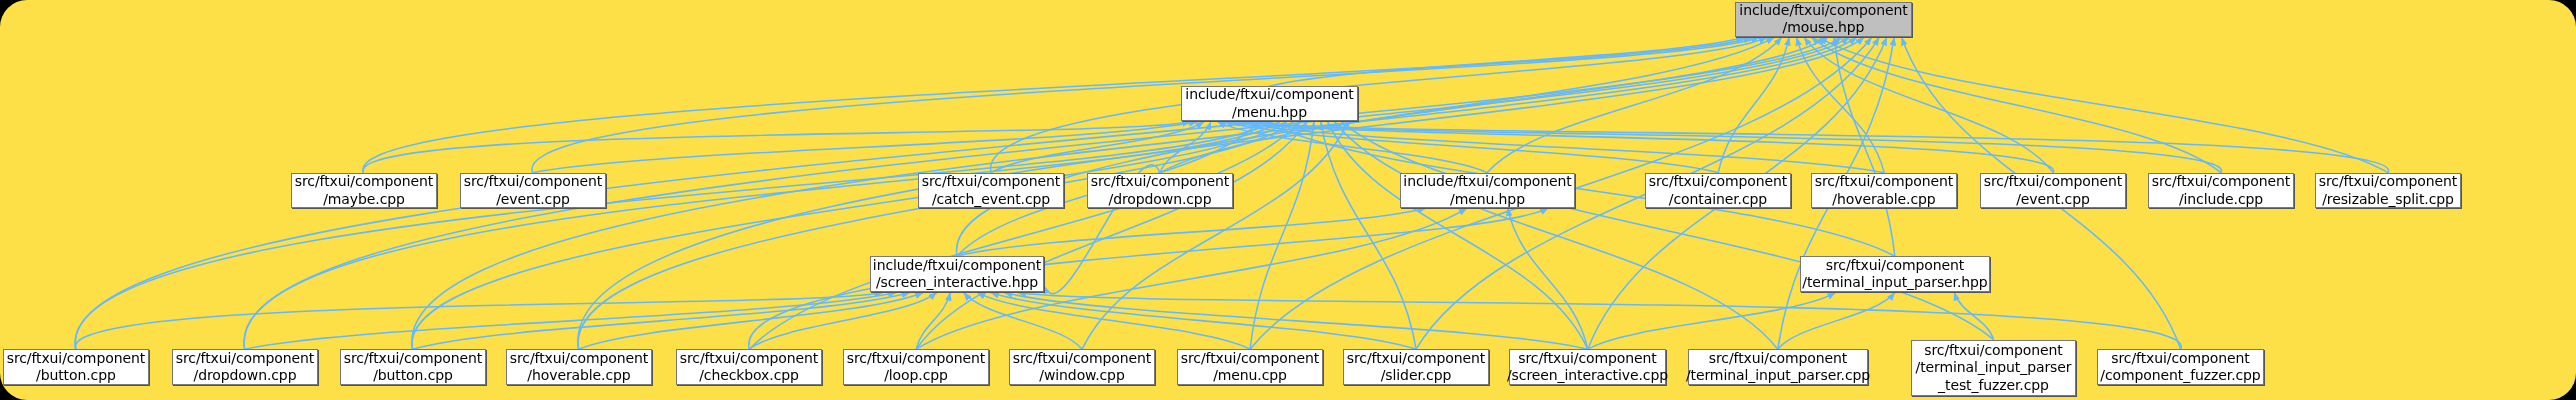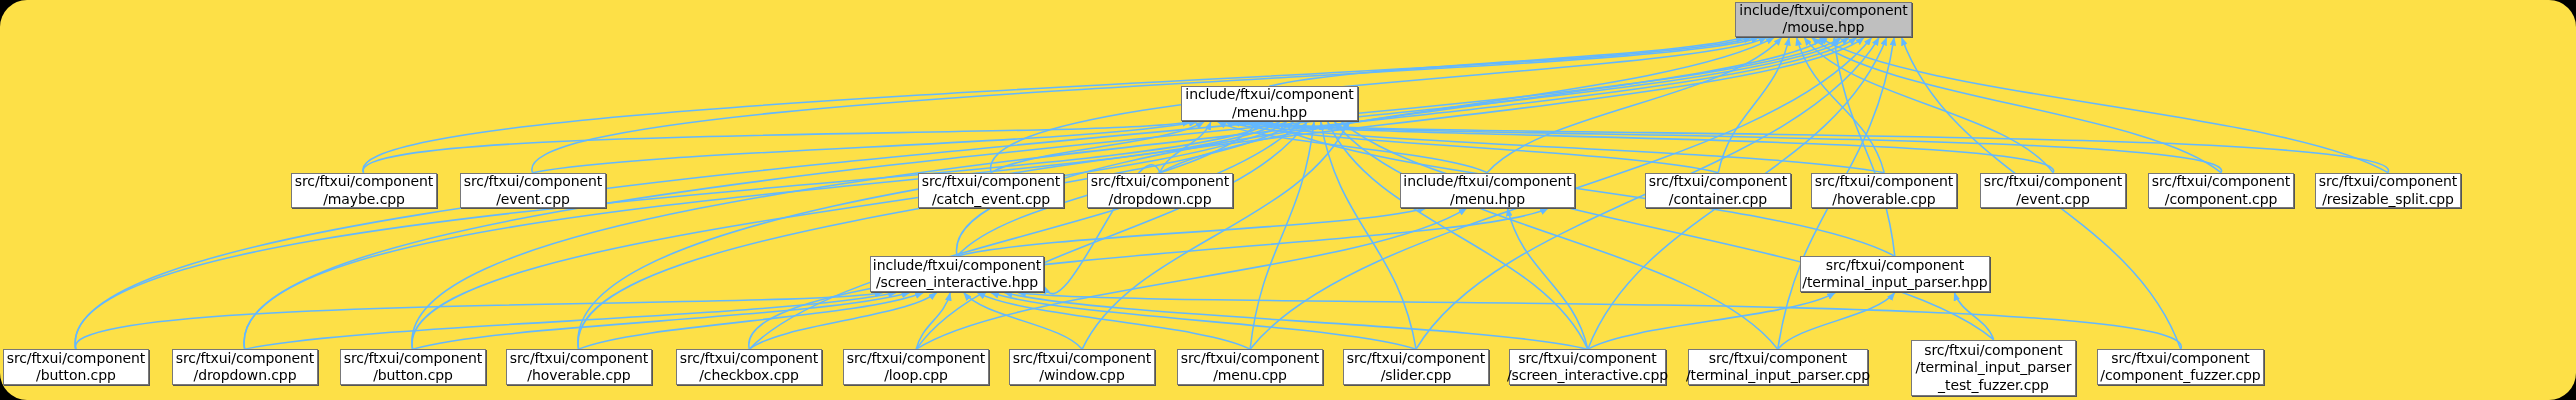--- a/index.html
+++ b/index.html
@@ -116,21 +116,21 @@
       <div class="node root" style="left: 1735px; top: 1.9px; width: 177px; height: 35px;"><span class="ln">include/ftxui/component</span><span class="ln">/mouse.hpp</span></div>
       <div class="node" style="left: 1181px; top: 86px; width: 177px; height: 35px;"><span class="ln">include/ftxui/component</span><span class="ln">/menu.hpp</span></div>
       <div class="node" style="left: 291px; top: 173px; width: 146px; height: 35px;"><span class="ln">src/ftxui/component</span><span class="ln">/maybe.cpp</span></div>
       <div class="node" style="left: 460px; top: 173px; width: 146px; height: 35px;"><span class="ln">src/ftxui/component</span><span class="ln">/event.cpp</span></div>
       <div class="node" style="left: 918px; top: 173px; width: 146px; height: 35px;"><span class="ln">src/ftxui/component</span><span class="ln">/catch_event.cpp</span></div>
       <div class="node" style="left: 1087px; top: 173px; width: 146px; height: 35px;"><span class="ln">src/ftxui/component</span><span class="ln">/dropdown.cpp</span></div>
       <div class="node" style="left: 1400px; top: 173px; width: 175px; height: 35px;"><span class="ln">include/ftxui/component</span><span class="ln">/menu.hpp</span></div>
       <div class="node" style="left: 1645px; top: 173px; width: 146px; height: 35px;"><span class="ln">src/ftxui/component</span><span class="ln">/container.cpp</span></div>
       <div class="node" style="left: 1811px; top: 173px; width: 146px; height: 35px;"><span class="ln">src/ftxui/component</span><span class="ln">/hoverable.cpp</span></div>
       <div class="node" style="left: 1980px; top: 173px; width: 146px; height: 35px;"><span class="ln">src/ftxui/component</span><span class="ln">/event.cpp</span></div>
-      <div class="node" style="left: 2148px; top: 173px; width: 146px; height: 35px;"><span class="ln">src/ftxui/component</span><span class="ln">/component.cpp</span></div>
+      <div class="node" style="left: 2148px; top: 173px; width: 146px; height: 35px;"><span class="ln">src/ftxui/component</span><span class="ln">/include.cpp</span></div>
       <div class="node" style="left: 2315px; top: 173px; width: 146px; height: 35px;"><span class="ln">src/ftxui/component</span><span class="ln">/resizable_split.cpp</span></div>
       <div class="node" style="left: 870px; top: 256px; width: 174px; height: 36px;"><span class="ln">include/ftxui/component</span><span class="ln">/screen_interactive.hpp</span></div>
       <div class="node" style="left: 1800px; top: 256px; width: 190px; height: 36px;"><span class="ln">src/ftxui/component</span><span class="ln">/terminal_input_parser.hpp</span></div>
       <div class="node" style="left: 2.9px; top: 349px; width: 146px; height: 36px;"><span class="ln">src/ftxui/component</span><span class="ln">/button.cpp</span></div>
       <div class="node" style="left: 172px; top: 349px; width: 146px; height: 36px;"><span class="ln">src/ftxui/component</span><span class="ln">/dropdown.cpp</span></div>
       <div class="node" style="left: 340px; top: 349px; width: 146px; height: 36px;"><span class="ln">src/ftxui/component</span><span class="ln">/button.cpp</span></div>
       <div class="node" style="left: 506px; top: 349px; width: 146px; height: 36px;"><span class="ln">src/ftxui/component</span><span class="ln">/hoverable.cpp</span></div>
       <div class="node" style="left: 676px; top: 349px; width: 146px; height: 36px;"><span class="ln">src/ftxui/component</span><span class="ln">/checkbox.cpp</span></div>
       <div class="node" style="left: 843px; top: 349px; width: 146px; height: 36px;"><span class="ln">src/ftxui/component</span><span class="ln">/loop.cpp</span></div>
       <div class="node" style="left: 1009px; top: 349px; width: 146px; height: 36px;"><span class="ln">src/ftxui/component</span><span class="ln">/window.cpp</span></div>

